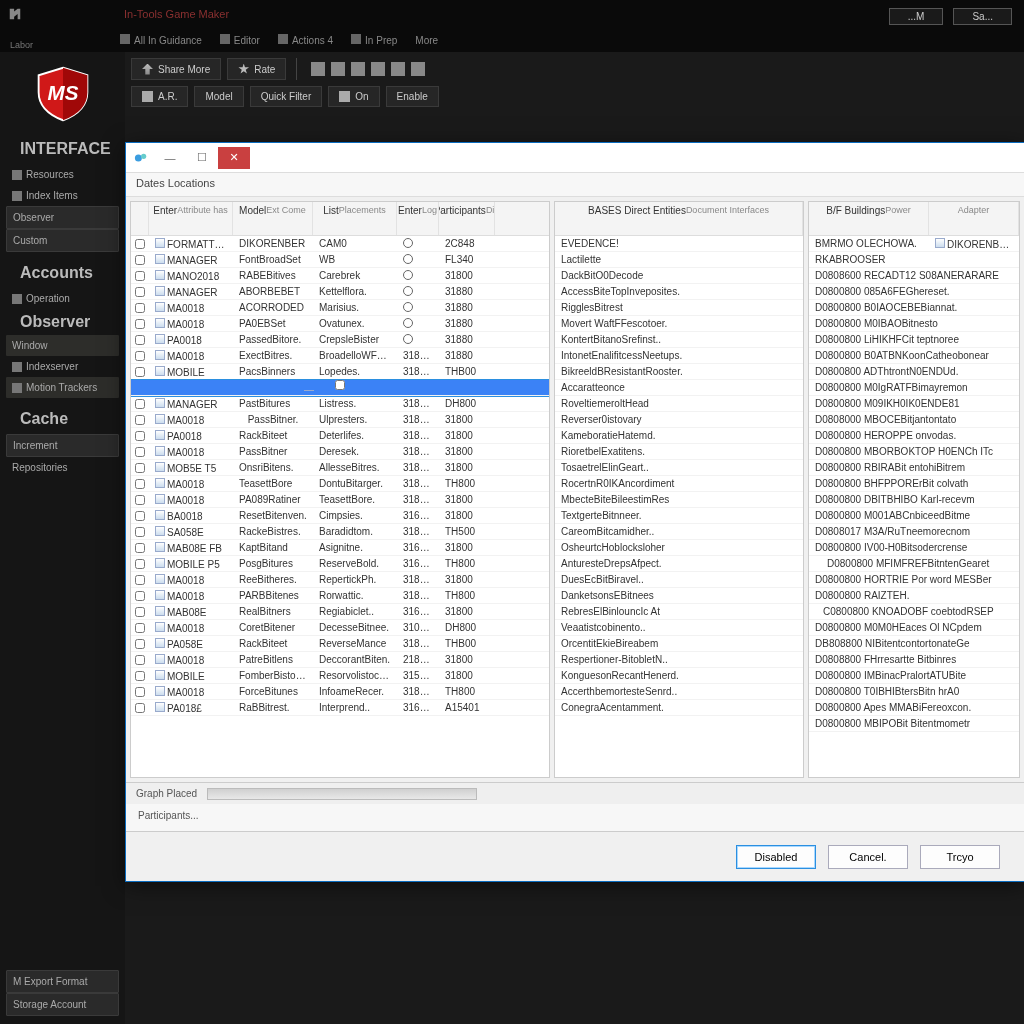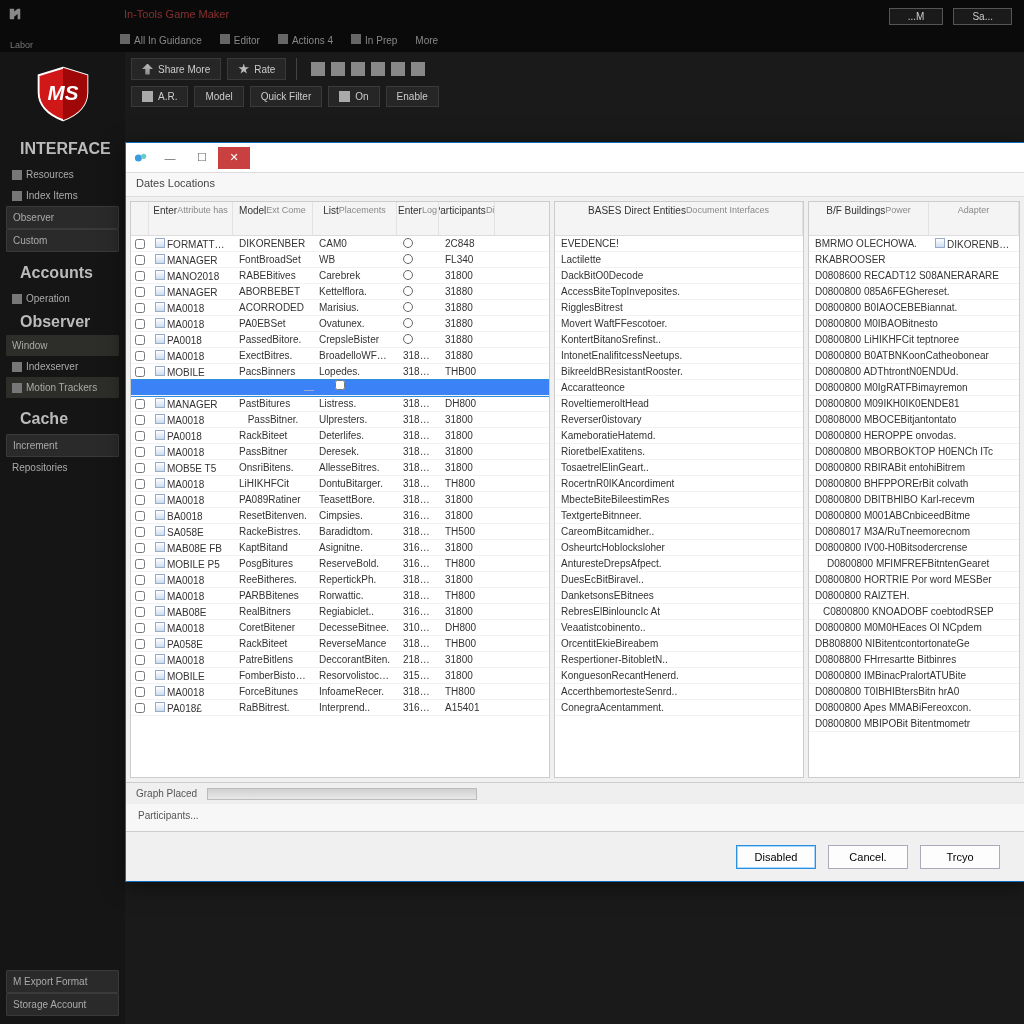--- a/index.html
+++ b/index.html
@@ -405,21 +405,21 @@
                 <span class="cell" style="width: 80px;">OnsriBitens.</span>
                 <span class="cell" style="width: 84px;">AllesseBitres.</span>
                 <span class="cell" style="width: 42px;">318B0L</span>
                 <span class="cell" style="width: 56px;">31800</span>
               </div>
               <div class="row">
                 <span class="ck">
                   <input type="checkbox" style="">
                 </span>
                 <span class="cell" style="width: 84px;"><span class="doc-icon"></span><span>MA0018</span></span>
-                <span class="cell" style="width: 80px;">LiHIKHFCit</span>
+                <span class="cell" style="width: 80px;">TeasettBore</span>
                 <span class="cell" style="width: 84px;">DontuBitarger.</span>
                 <span class="cell" style="width: 42px;">31801L</span>
                 <span class="cell" style="width: 56px;">TH800</span>
               </div>
               <div class="row">
                 <span class="ck">
                   <input type="checkbox" style="">
                 </span>
                 <span class="cell" style="width: 84px;"><span class="doc-icon"></span><span>MA0018</span></span>
                 <span class="cell" style="width: 80px;">PA089Ratiner</span>

